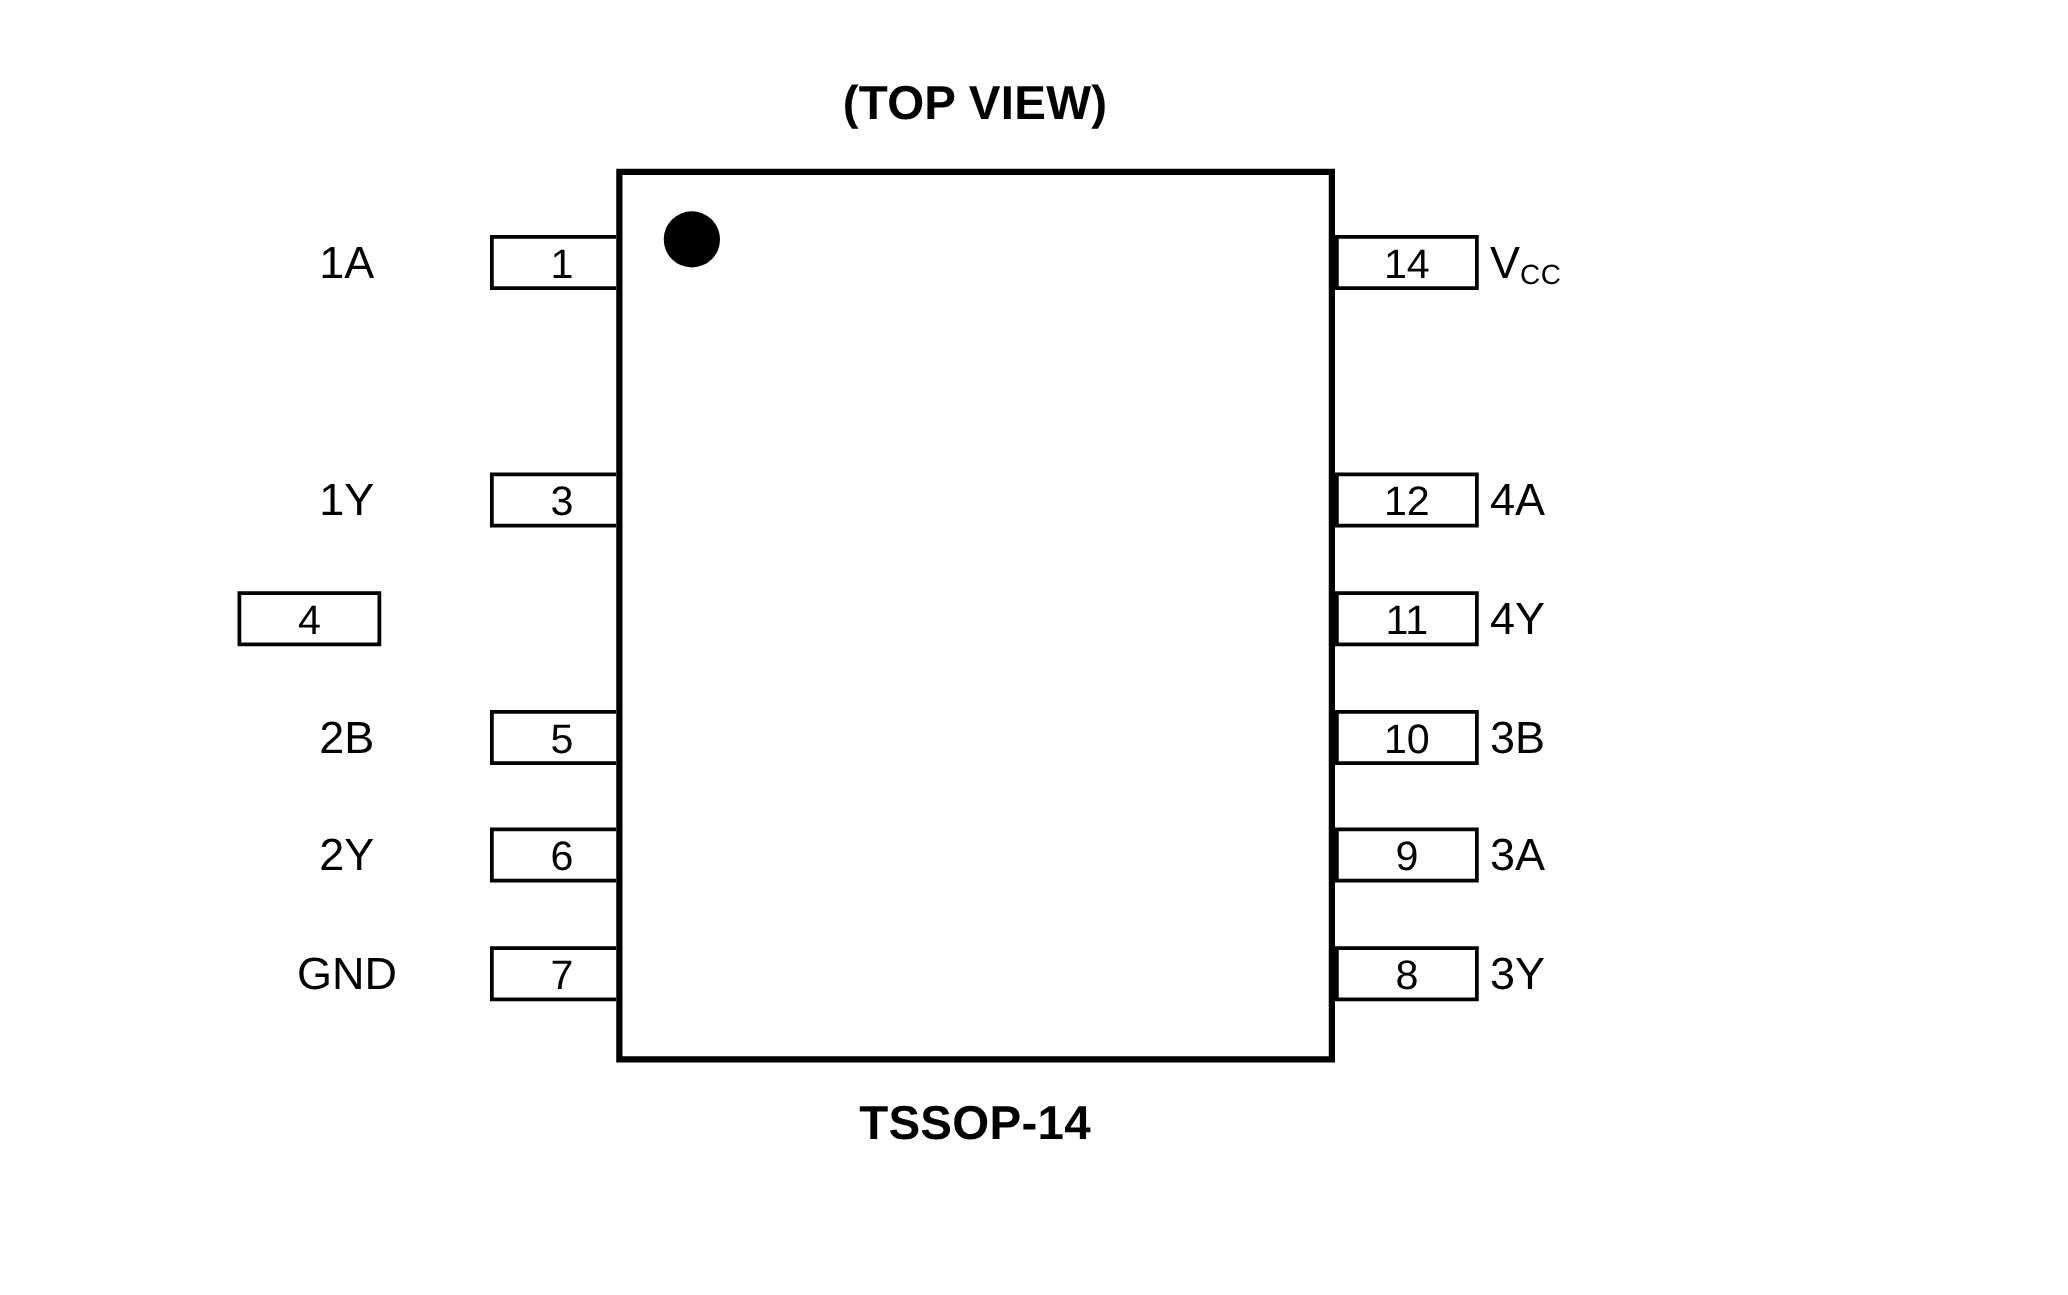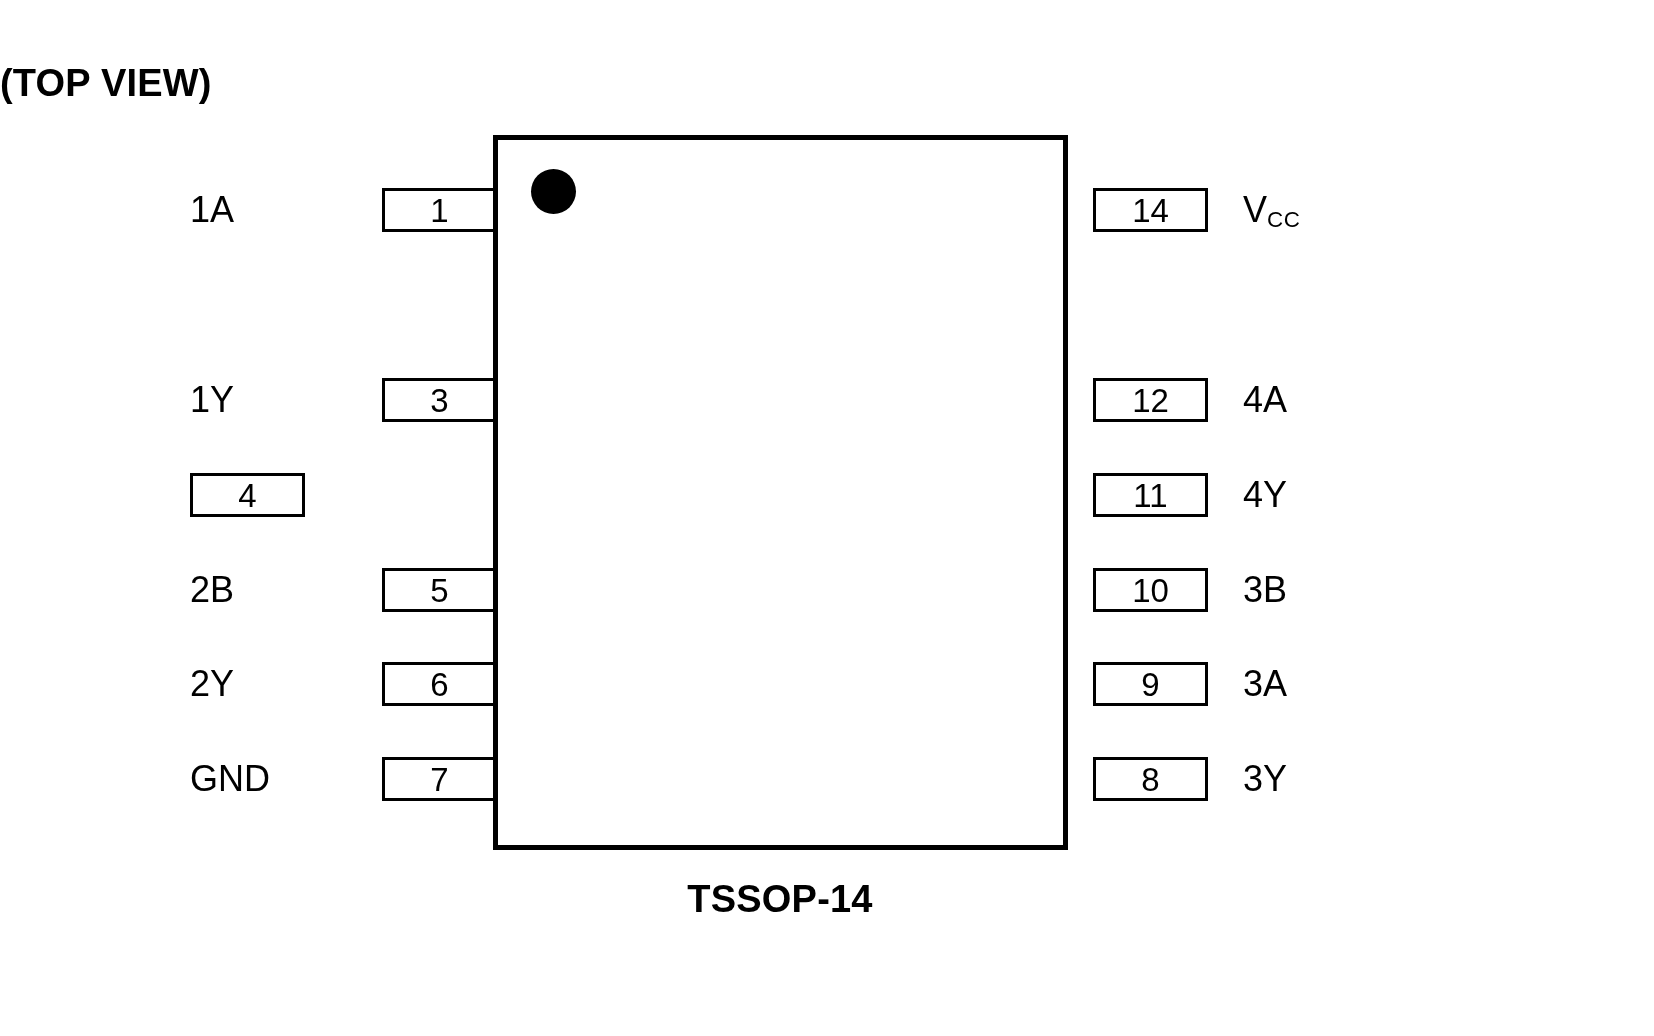--- a/index.html
+++ b/index.html
@@ -24,20 +24,21 @@
     width: 1654px;
     height: 1036px;
   }
 
   
   .view-title {
     position: absolute;
     left: 0;
     top: 64px;
     width: 1560px;
+    text-align: center;
     font-size: 38px;
     font-weight: bold;
     letter-spacing: 0.2px;
     line-height: 1;
   }
   .pkg-caption {
     position: absolute;
     left: 0;
     top: 880px;
     width: 1560px;
@@ -72,21 +73,21 @@
 
   
   .pin-row {
     position: absolute;
     height: 44px;
     display: flex;
     align-items: center;
     z-index: 2;
   }
   .pin-row.left  { left: 190px; }
-  .pin-row.right { left: 1093px; }
+  .pin-row.right { left: 1068px; }
 
   .pin-box {
     box-sizing: border-box;
     width: 115px;
     height: 44px;
     border: 3px solid #000000;
     background: #ffffff;
     display: flex;
     align-items: center;
     justify-content: center;
@@ -97,25 +98,25 @@
   .pin-row.left .pin-box  { margin-left: 0; }
 
   .signal-label {
     font-size: 36px;
     font-weight: normal;
     line-height: 1;
     white-space: nowrap;
   }
   .pin-row.left .signal-label {
     width: 175px;
-    text-align: left;
-    padding-right: 17px;
+    text-align: center;
+    padding-right: 27px;
   }
   .pin-row.right .signal-label {
-    padding-left: 35px;
+    padding-left: 9px;
     text-align: right;
   }
 
   .signal-label sub {
     font-size: 0.62em;
     vertical-align: baseline;
     position: relative;
     top: 0.22em;
     letter-spacing: 0.5px;
   }

